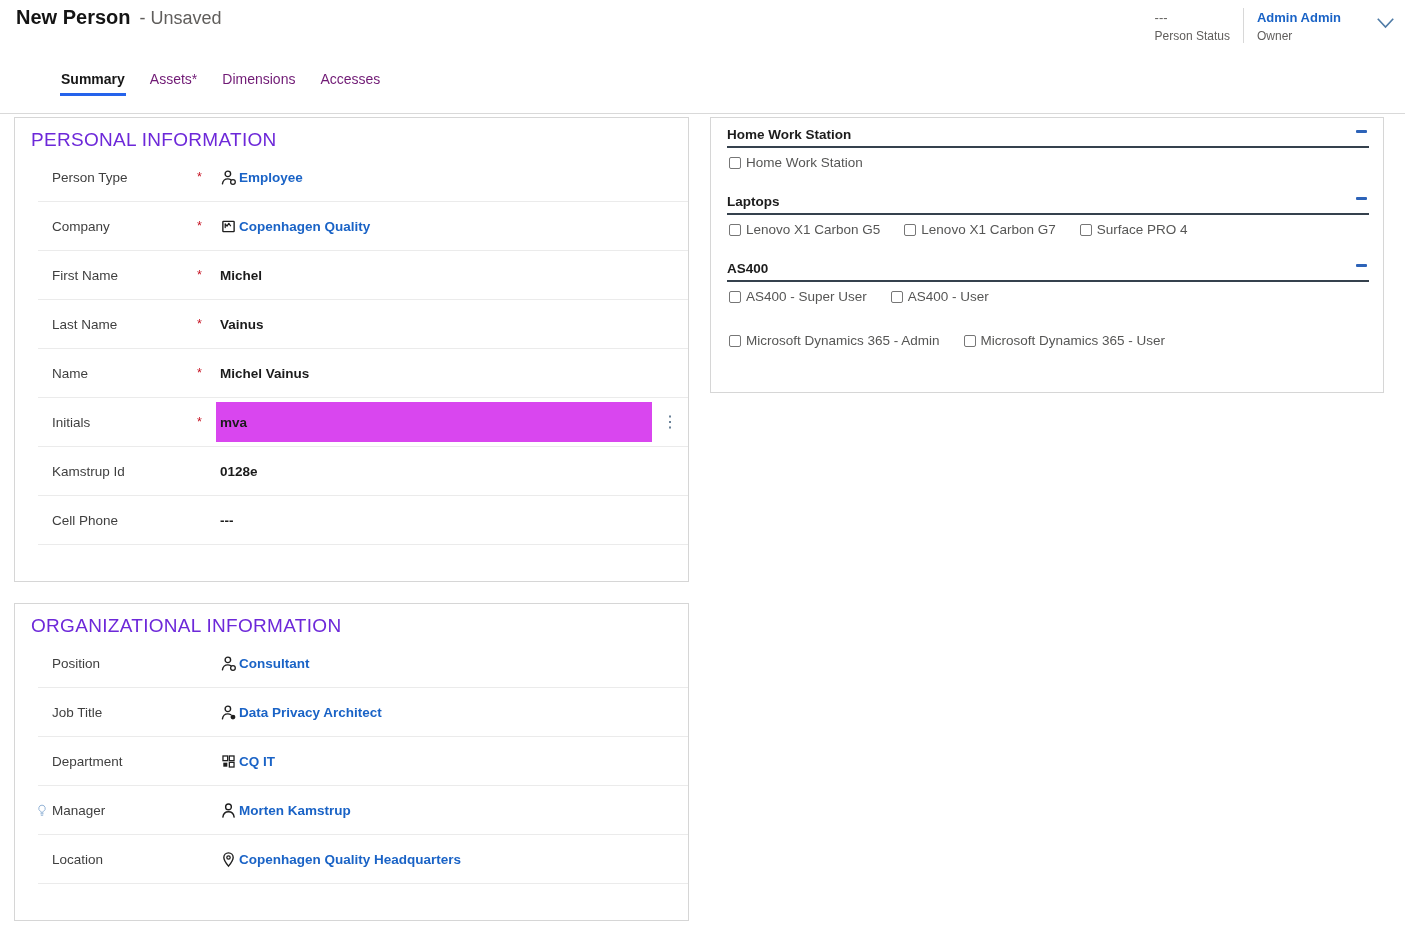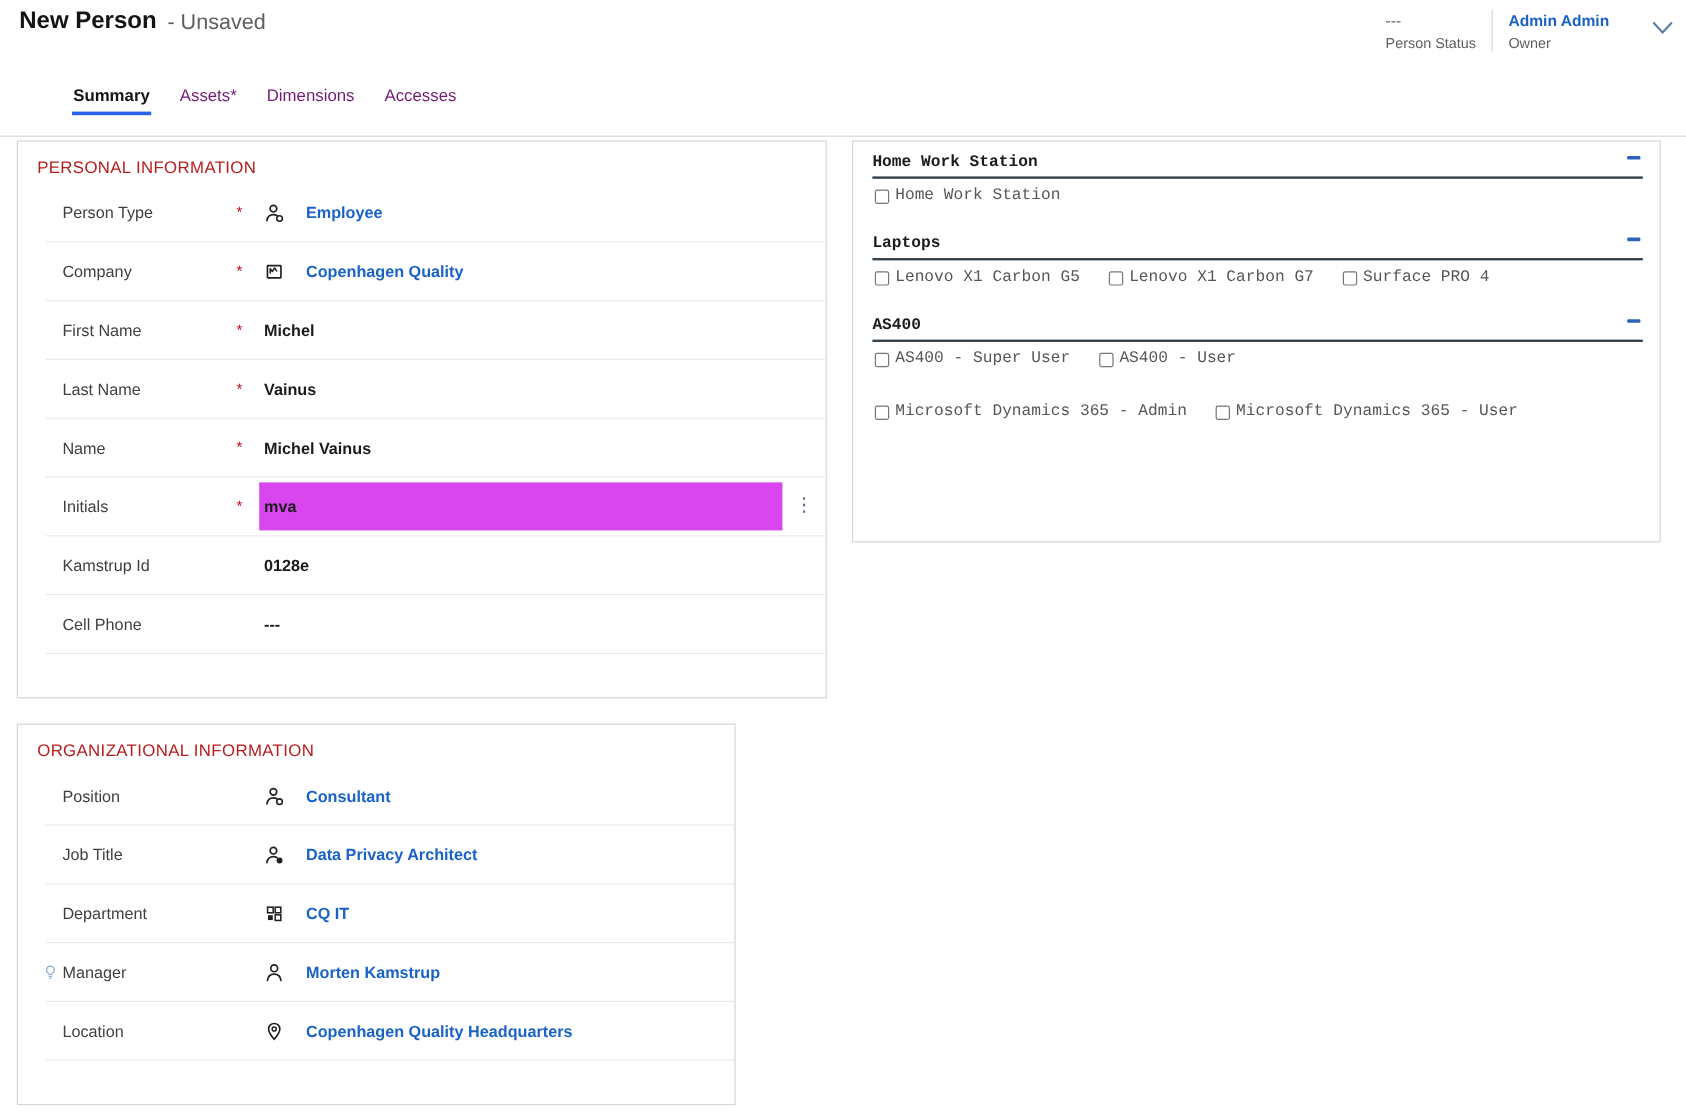--- a/index.html
+++ b/index.html
@@ -23,29 +23,29 @@
   
   .tabs { position: absolute; left: 16px; top: 71px; display: flex; margin-left: 44px; }
   .tab { font-size: 14px; color: #701a75; margin-right: 23px; padding: 0 1px 5px;
          background: none; border: none; border-bottom: 3px solid transparent;
          font-family: inherit; cursor: pointer; line-height: 17px; }
   .tab.active { font-weight: 700; border-bottom-color: #2563eb; color: #161616; }
   .page-divider { position: absolute; left: 0; top: 113px; width: 1405px; border-top: 1px solid #d9d9d9; }
   
   .card { position: absolute; background: #fff; border: 1px solid #d6d6d6; }
   #card-personal { left: 14px; top: 117px; width: 675px; height: 465px; }
-  #card-org      { left: 14px; top: 603px; width: 599px; height: 318px; }
-  #card-assets   { left: 710px; top: 117px; width: 674px; height: 335px; font-family: Liberation Mono, monospace; }
-  .card-title { font-size: 14px; color: #b91c1c; letter-spacing: 0.3px; padding: 13px 16px 0; line-height: 17px; }
+  #card-org      { left: 14px; top: 603px; width: 675px; height: 318px; }
+  #card-assets   { left: 710px; top: 117px; width: 674px; height: 276px; }
+  .card-title { font-size: 19px; color: #6d28d9; letter-spacing: 0.3px; padding: 13px 16px 0; line-height: 17px; }
   
   .rows { margin-left: 23px; margin-top: 5px; }
   .row { display: flex; align-items: center; height: 49px; border-bottom: 1px solid #ebebeb; position: relative; }
   .row-label { width: 145px; margin-left: 14px; font-size: 13.5px; color: #3f3f3f; flex-shrink: 0; }
   .row-req { width: 19px; font-size: 12.5px; color: #c50f1f; flex-shrink: 0; }
-  .row-value { flex: 1; display: flex; align-items: center; gap: 18px; padding-left: 4px;
+  .row-value { flex: 1; display: flex; align-items: center; gap: 2px; padding-left: 4px;
                font-size: 13.5px; font-weight: 700; color: #1b1b1b; min-width: 0; height: 40px; }
   .row-value.editing { background: #d946ef; }
   .val-text.link { color: #1a63c6; cursor: pointer; }
   .fld-icon { width: 17px; height: 17px; color: #1f1f1f; flex-shrink: 0; }
   .hint-icon { position: absolute; left: -3px; top: 17px; width: 14px; height: 15px; color: #8fb0d4; }
   .ellipsis { width: 36px; text-align: center; color: #4f6b85; font-size: 16px; flex-shrink: 0;
               cursor: pointer; letter-spacing: 0; line-height: 40px; }
   
   .groups { padding-top: 7px; }
   .group { margin: 0 14px 0 16px; }

